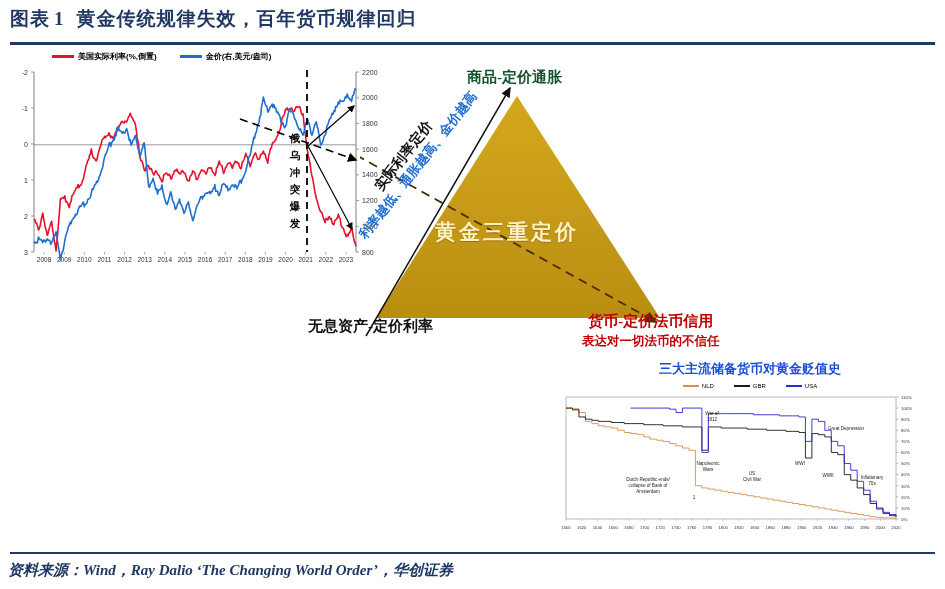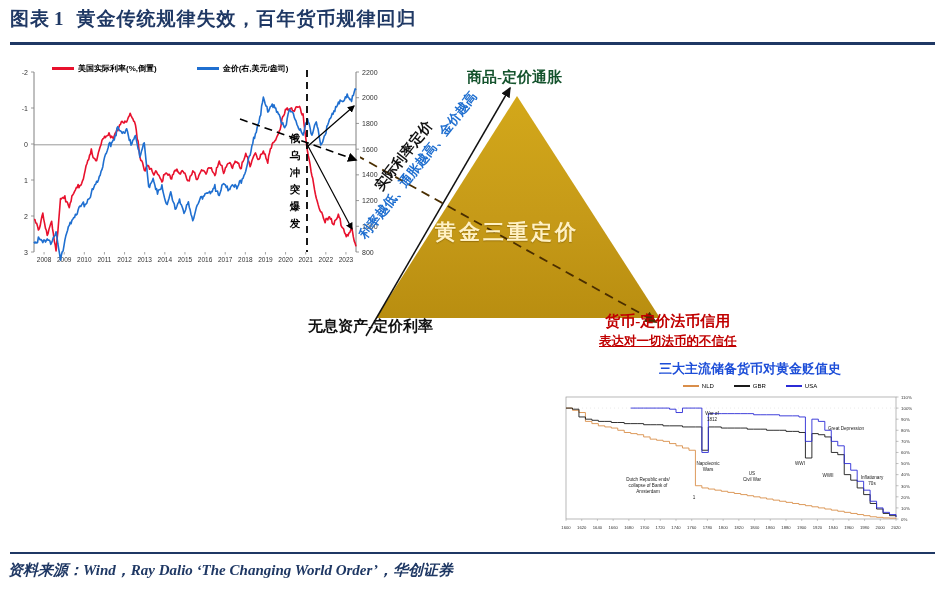--- a/index.html
+++ b/index.html
@@ -23,40 +23,40 @@
 
   
   .fig-source{
     position:absolute;left:8px;top:561px;width:920px;
     font-family:"Liberation Serif","DejaVu Serif",serif;
     font-style:italic;font-weight:bold;font-size:15px;color:#1F3864;white-space:nowrap;
   }
 
   
   .linechart{position:absolute;left:4px;top:48px;width:390px;height:225px;}
-  .lc-legend{position:absolute;left:48px;top:12px;width:330px;height:16px;
-    display:flex;gap:40px;align-items:center;}
+  .lc-legend{position:absolute;left:48px;top:0px;width:330px;height:16px;
+    display:flex;gap:23px;align-items:center;}
   .lc-legend .item{display:flex;align-items:center;gap:4px;}
   .lc-legend .swatch{display:inline-block;width:22px;height:3px;}
   .lc-legend .lbl{font-family:"Liberation Sans","DejaVu Sans",sans-serif;
     font-size:8px;color:#000;font-weight:bold;white-space:nowrap;}
 
   .lc-svgwrap{position:absolute;left:0;top:16px;width:390px;height:209px;}
   .ax-lbl{font-family:"Liberation Sans","DejaVu Sans",sans-serif;font-size:7px;fill:#333;}
   .ax-lbl-x{font-family:"Liberation Sans","DejaVu Sans",sans-serif;font-size:6.5px;fill:#333;}
   .evt-txt{font-family:"Liberation Serif","DejaVu Serif",serif;font-size:10.5px;fill:#000;font-weight:bold;}
 
   
   .tri-wrap{position:absolute;left:360px;top:60px;width:340px;height:300px;}
   .tri-label{position:absolute;font-family:"Liberation Serif","DejaVu Serif",serif;
     font-weight:bold;white-space:nowrap;}
   .lbl-top{left:107px;top:8px;font-size:15px;color:#14532d;}
   .lbl-bottomleft{left:-52px;top:257px;font-size:15px;color:#111;}
-  .lbl-bottomright{left:222px;top:252px;font-size:15px;color:#C00000;text-align:center;margin-left:17px;}
-  .lbl-bottomright .sub{font-size:12.5px;display:block;margin-top:2px;text-decoration:underline;}
+  .lbl-bottomright{left:222px;top:252px;font-size:15px;color:#C00000;text-align:center;}
+  .lbl-bottomright .sub{font-size:12.5px;display:block;margin-top:2px;}
   .tri-center{position:absolute;left:75px;top:158px;font-size:21px;font-weight:bold;
     color:#FFF1C4;font-family:"Liberation Serif","DejaVu Serif",serif;
     letter-spacing:3px;text-shadow:0 1px 1px rgba(120,85,0,.55);white-space:nowrap;text-align:center;}
   .diag-black{position:absolute;left:18px;top:120px;font-size:14px;font-weight:bold;color:#111;
     transform:rotate(-52deg);transform-origin:left center;white-space:nowrap;
     font-family:"Liberation Serif","DejaVu Serif",serif;}
   .diag-blue{position:absolute;left:2px;top:168px;font-size:13px;font-weight:bold;color:#1F6FD0;
     transform:rotate(-52deg);transform-origin:left center;white-space:nowrap;
     font-family:"Liberation Serif","DejaVu Serif",serif;}
 

